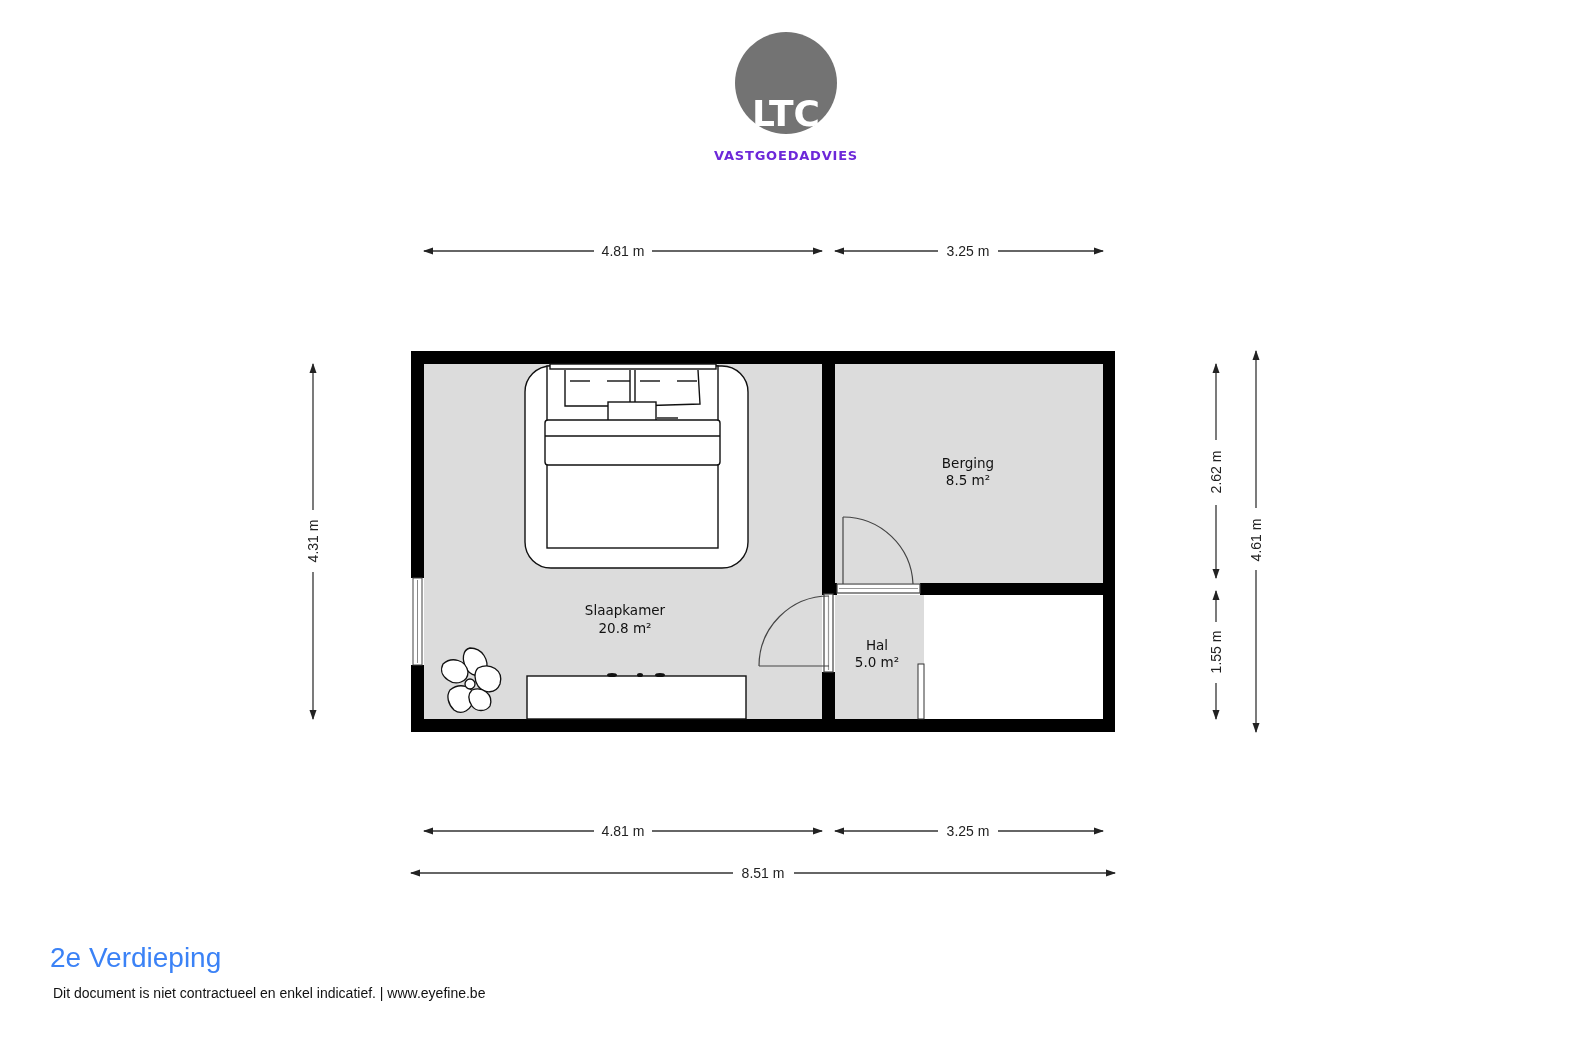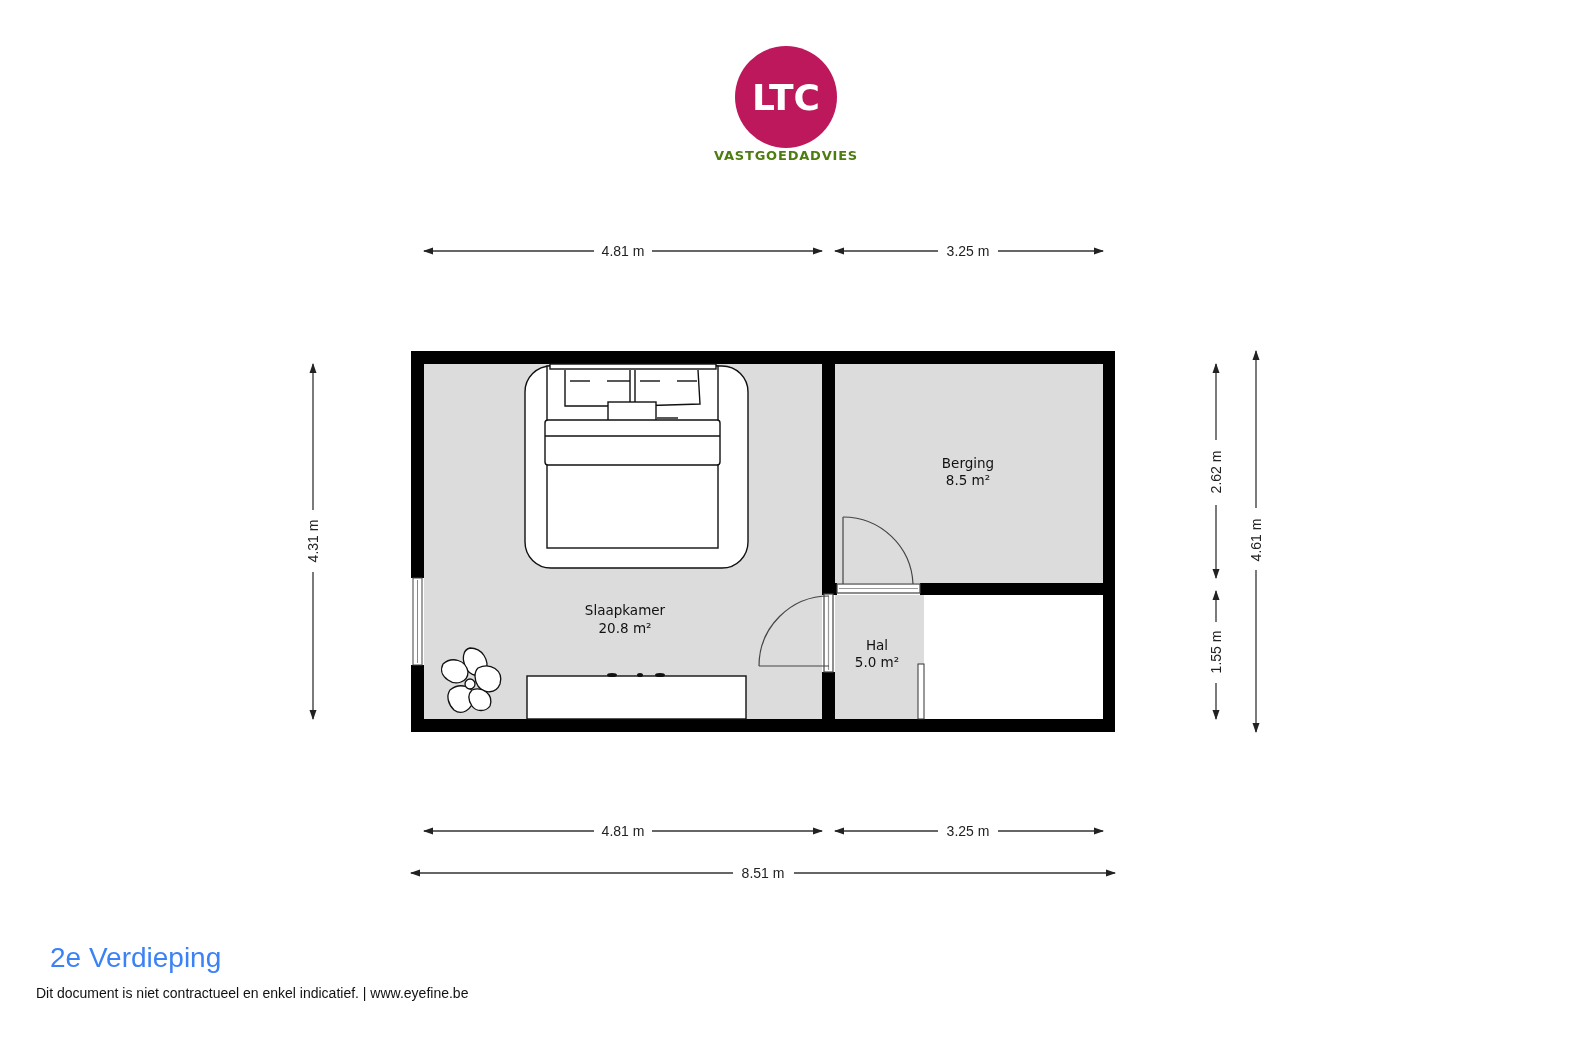--- a/index.html
+++ b/index.html
@@ -1,24 +1,24 @@
 <!DOCTYPE html>
 <html><head>
 <meta charset="utf-8">
 <style>
   html, body { margin: 0; padding: 0; background: #ffffff; }
   body { width: 1578px; height: 1050px; position: relative; overflow: hidden; font-family: "Liberation Sans", sans-serif; }
-  .logo { position: absolute; left: 735px; top: 46px; width: 102px; height: 102px; border-radius: 50%; background: #be185d; display: flex; align-items: center; justify-content: center; }
+  .logo { position: absolute; left: 735px; top: 32px; width: 102px; height: 102px; border-radius: 50%; background: #737373; display: flex; align-items: flex-end; justify-content: center; }
   .logo-text { color: #ffffff; font-family: "DejaVu Sans", sans-serif; font-weight: bold; font-size: 36px; letter-spacing: 0px; }
-  .logo-sub { position: absolute; left: 686px; top: 148px; width: 200px; text-align: center; color: #4d7c0f; font-family: "DejaVu Sans", sans-serif; font-weight: bold; font-size: 13px; letter-spacing: 0.8px; }
+  .logo-sub { position: absolute; left: 686px; top: 148px; width: 200px; text-align: center; color: #6d28d9; font-family: "DejaVu Sans", sans-serif; font-weight: bold; font-size: 13px; letter-spacing: 0.8px; }
   svg.plan { position: absolute; left: 0; top: 0; }
   .dim-text { font-family: "Liberation Sans", sans-serif; font-size: 14px; fill: #222; }
   .room-text { font-family: "DejaVu Sans", sans-serif; font-size: 13.5px; fill: #111; }
   .title { position: absolute; left: 50px; top: 942px; font-size: 28px; color: #3b82f6; font-family: "Liberation Sans", sans-serif; }
-  .disclaimer { position: absolute; left: 36px; top: 985px; font-size: 14px; color: #111; font-family: "Liberation Sans", sans-serif; }
+  .disclaimer { position: absolute; left: 53px; top: 985px; font-size: 14px; color: #111; font-family: "Liberation Sans", sans-serif; }
 </style>
 </head>
 <body>
 
 <div class="logo">
   <span class="logo-text">LTC</span>
 </div>
 <div class="logo-sub">VASTGOEDADVIES</div>
 
 <svg class="plan" width="1578" height="1050" viewBox="0 0 1578 1050">

